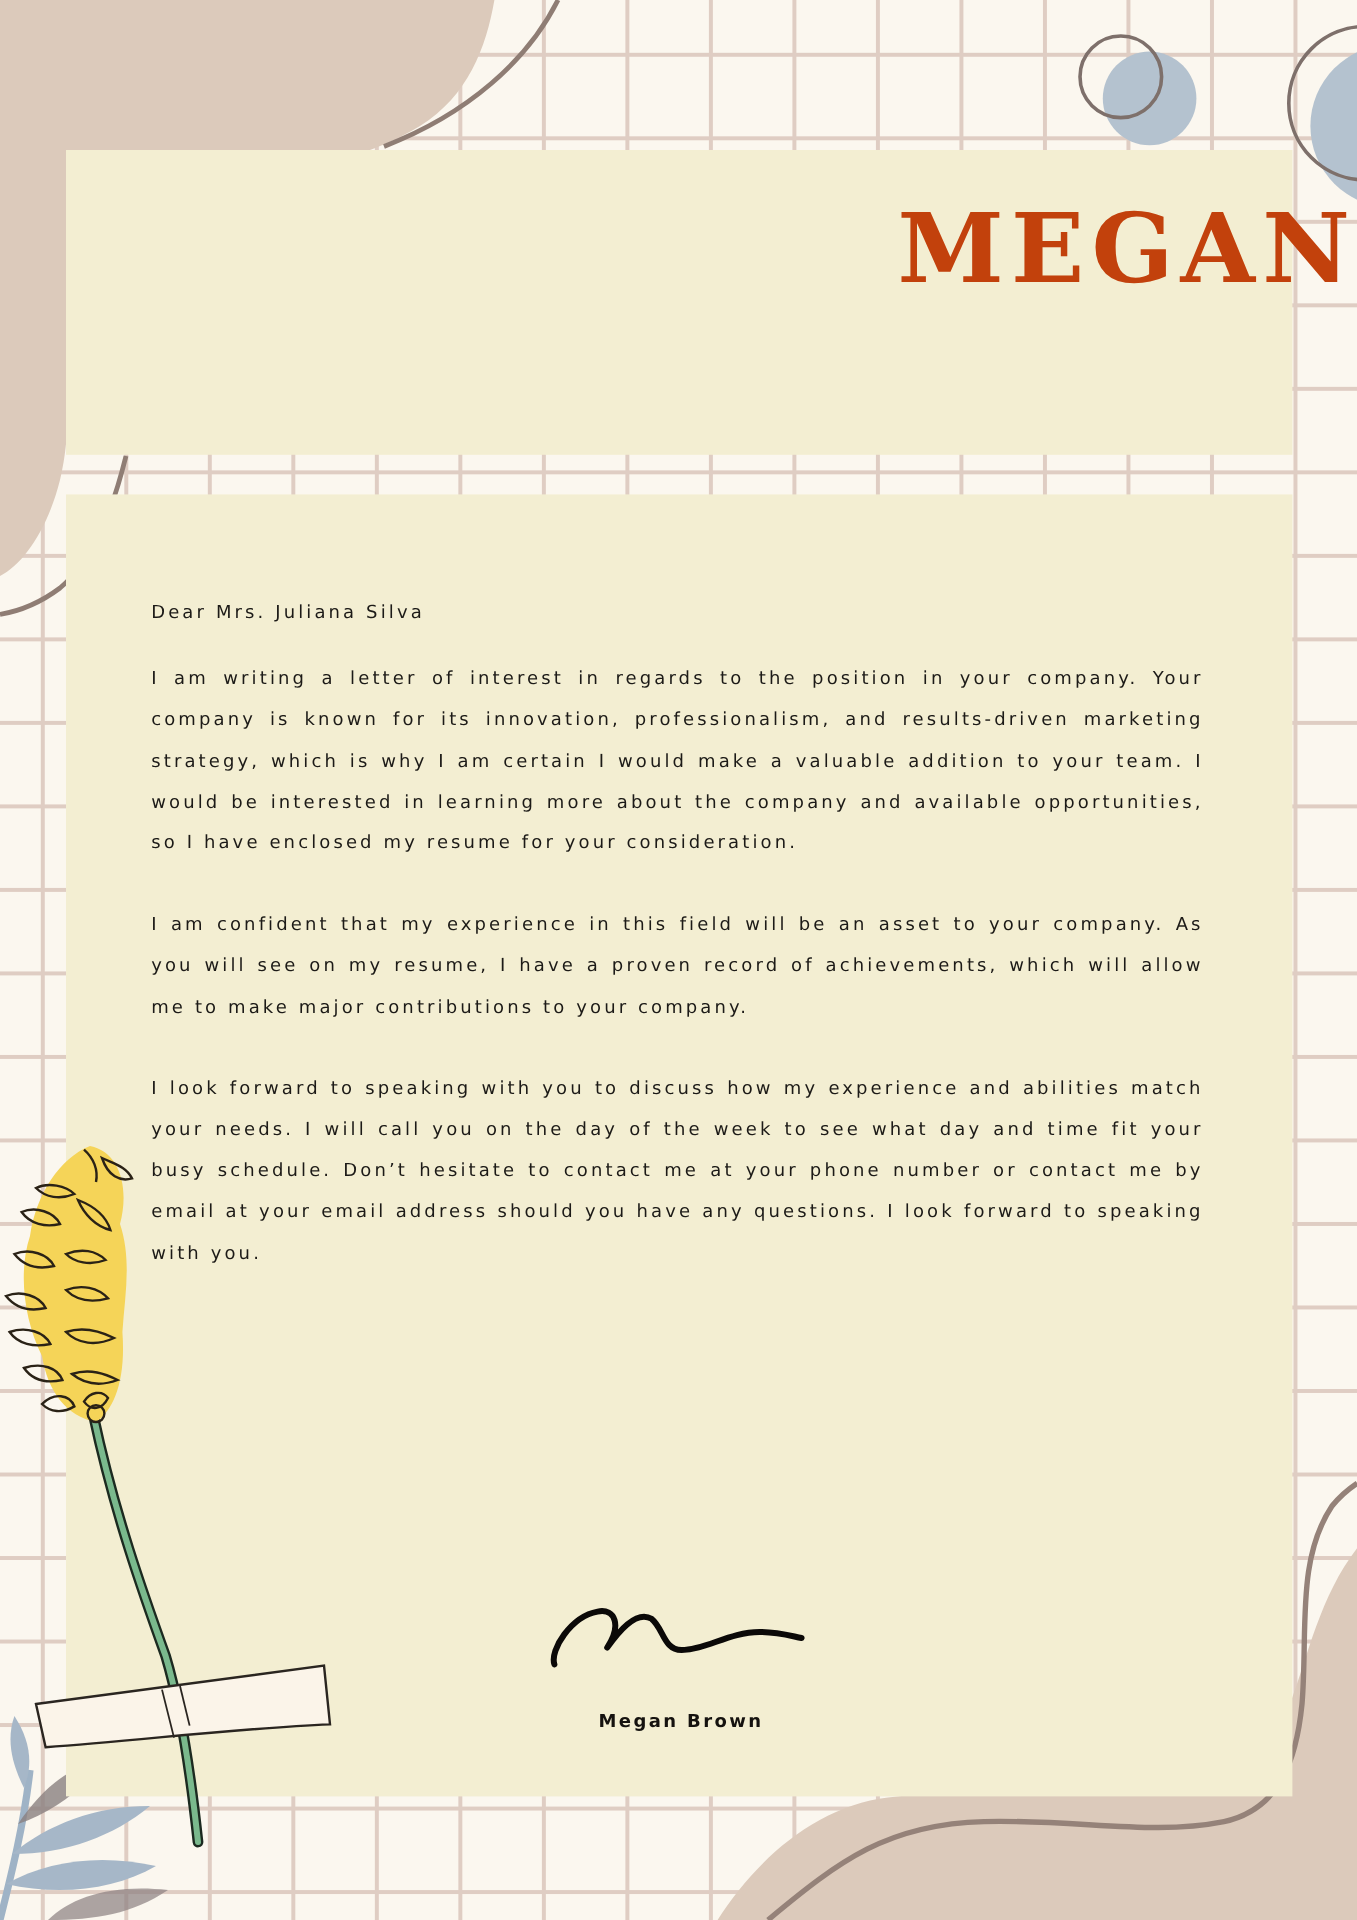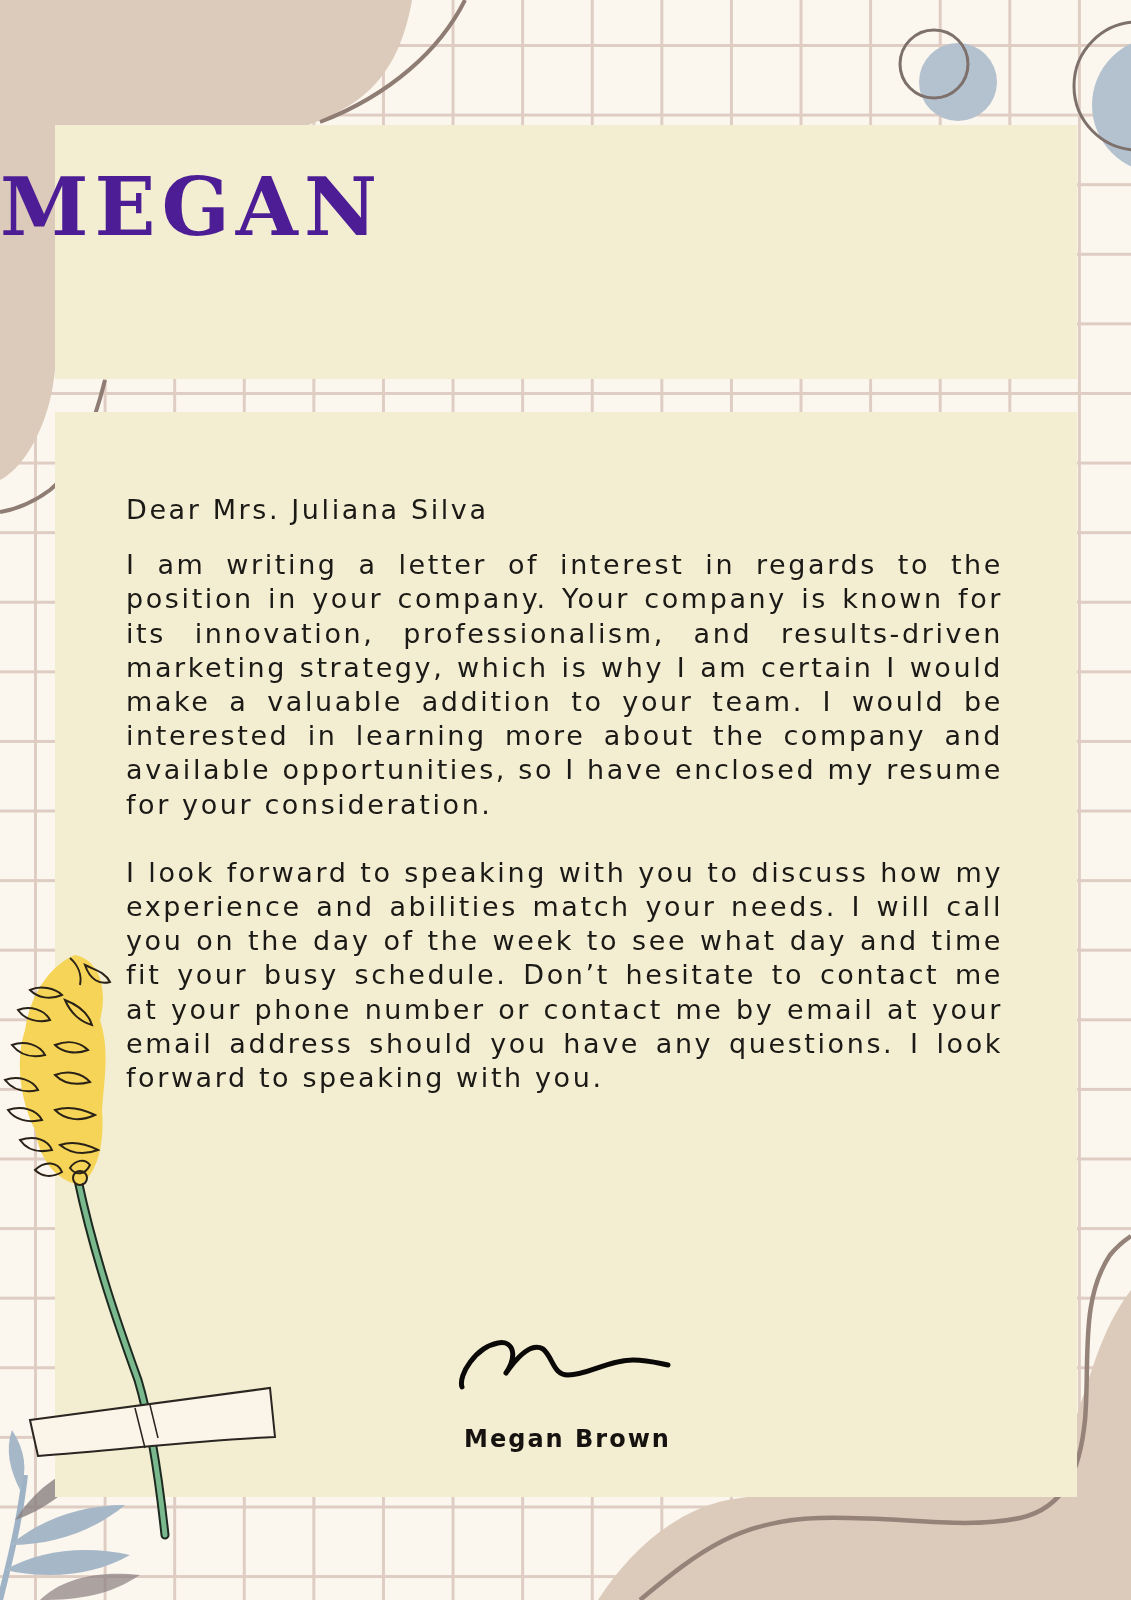--- a/index.html
+++ b/index.html
@@ -11,36 +11,36 @@
         linear-gradient(to bottom, #dfcdc3 0 3px, transparent 3px);
       background-size: 69.6px 69.6px;
       background-position: 34px 44px;
       font-family: "DejaVu Sans", sans-serif;
     }
     .deco { position: absolute; left: 0; top: 0; width: 1131px; height: 1600px; pointer-events: none; }
     .panel { position: absolute; background: #f3eed2; }
     .header-panel { left: 55px; top: 125px; width: 1022px; height: 254px; }
     .body-panel { left: 55px; top: 412px; width: 1022px; height: 1085px; }
     .title {
-      position: absolute; left: 0; right: 0; top: 160px; text-align: left;
+      position: absolute; left: 0; right: 0; top: 160px; text-align: right;
       font-family: "DejaVu Serif", serif; font-weight: bold; font-size: 80px;
-      letter-spacing: 6px; line-height: 94px; color: #4c1d95; margin: 0;
+      letter-spacing: 6px; line-height: 94px; color: #c2410c; margin: 0;
     }
     .title span { display: block; }
     .letter {
       position: absolute; left: 126px; top: 493px; width: 877px;
-      font-family: "DejaVu Sans", sans-serif; font-size: 27px; color: #1c1a17;
+      font-family: "DejaVu Sans", sans-serif; font-size: 15px; color: #1c1a17;
       letter-spacing: 2.6px; line-height: 34.2px;
     }
     .salutation { margin: 0 0 21px 0; }
     .para { margin: 16px 0 34px 0; text-align: justify; }
     .signature-svg { position: absolute; left: 458px; top: 1335px; }
     .signer {
       position: absolute; left: 0; width: 1131px; top: 1425px; text-align: center;
-      font-family: "DejaVu Sans", sans-serif; font-weight: bold; font-size: 24px;
+      font-family: "DejaVu Sans", sans-serif; font-weight: bold; font-size: 15px;
       letter-spacing: 2px; color: #15120f; padding-left: 0; margin-left: 0;
     }
     .signer-inner { display: inline-block; transform: translateX(2px); }
   </style>
 </head>
 <body>
 
 <svg class="deco" viewBox="0 0 1131 1600" xmlns="http://www.w3.org/2000/svg">
 
   <path d="M0,0 L412,0 C405,40 390,80 350,105 C300,135 230,150 160,155 C110,160 70,200 62,260 C55,320 60,360 50,400 C40,440 20,470 0,480 Z" fill="#dccabb"></path>
@@ -69,20 +69,21 @@
 <div class="panel header-panel"></div>
 <div class="panel body-panel"></div>
 
 <h1 class="title">
   <span>MEGAN</span>
 </h1>
 
 <div class="letter">
   <p class="salutation">Dear Mrs. Juliana Silva</p>
   <p class="para">I am writing a letter of interest in regards to the position in your company. Your company is known for its innovation, professionalism, and results-driven marketing strategy, which is why I am certain I would make a valuable addition to your team. I would be interested in learning more about the company and available opportunities, so I have enclosed my resume for your consideration.</p>
+  <p class="para">I am confident that my experience in this field will be an asset to your company. As you will see on my resume, I have a proven record of achievements, which will allow me to make major contributions to your company.</p>
   <p class="para">I look forward to speaking with you to discuss how my experience and abilities match your needs. I will call you on the day of the week to see what day and time fit your busy schedule. Don’t hesitate to contact me at your phone number or contact me by email at your email address should you have any questions. I look forward to speaking with you.</p>
 </div>
 
 <svg class="signature-svg" width="215" height="60" viewBox="0 0 215 60" xmlns="http://www.w3.org/2000/svg">
   <path d="M4,52 C0,40 18,12 40,8 C55,5 60,20 48,38 C62,18 75,8 85,14 C95,22 95,40 110,40 C130,40 150,25 175,25 C190,25 200,28 210,30" fill="none" stroke="#0b0908" stroke-width="5" stroke-linecap="round" stroke-linejoin="round"></path>
 </svg>
 <div class="signer">
   <span class="signer-inner">Megan Brown</span>
 </div>
 

